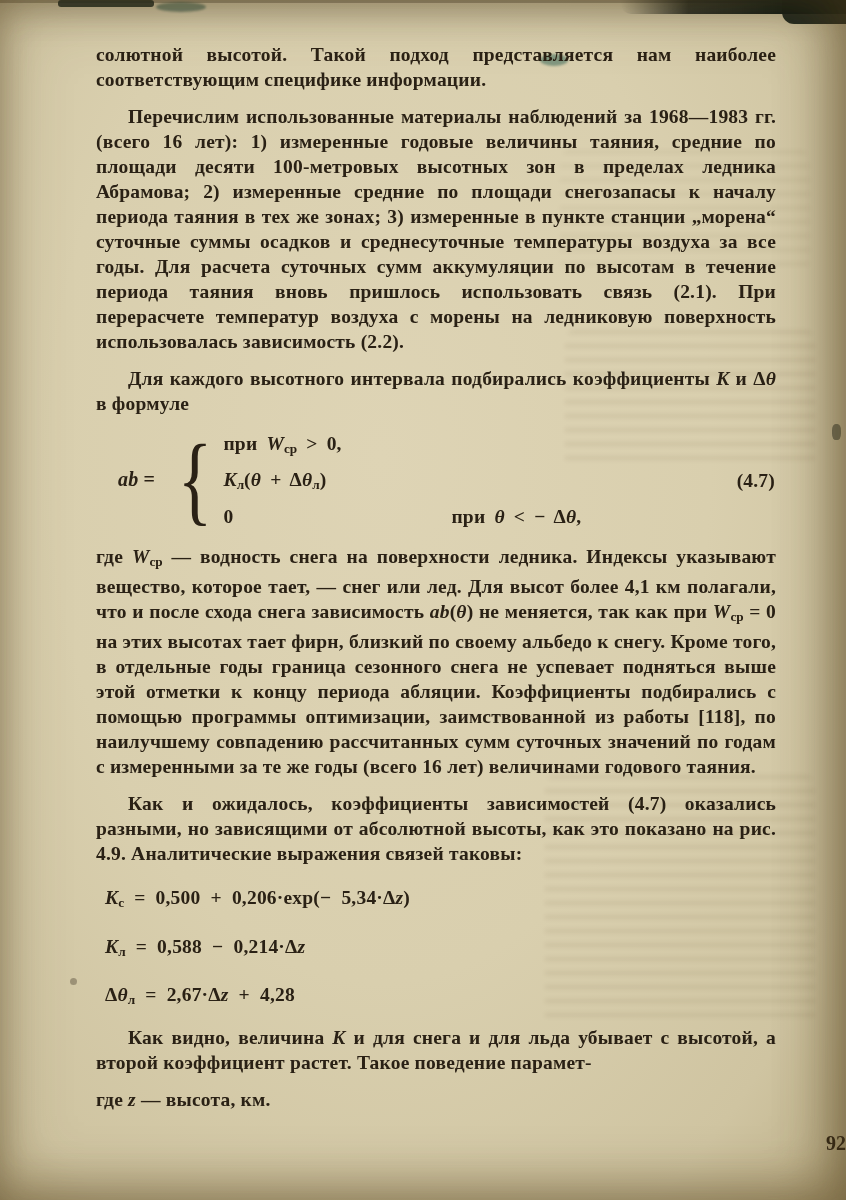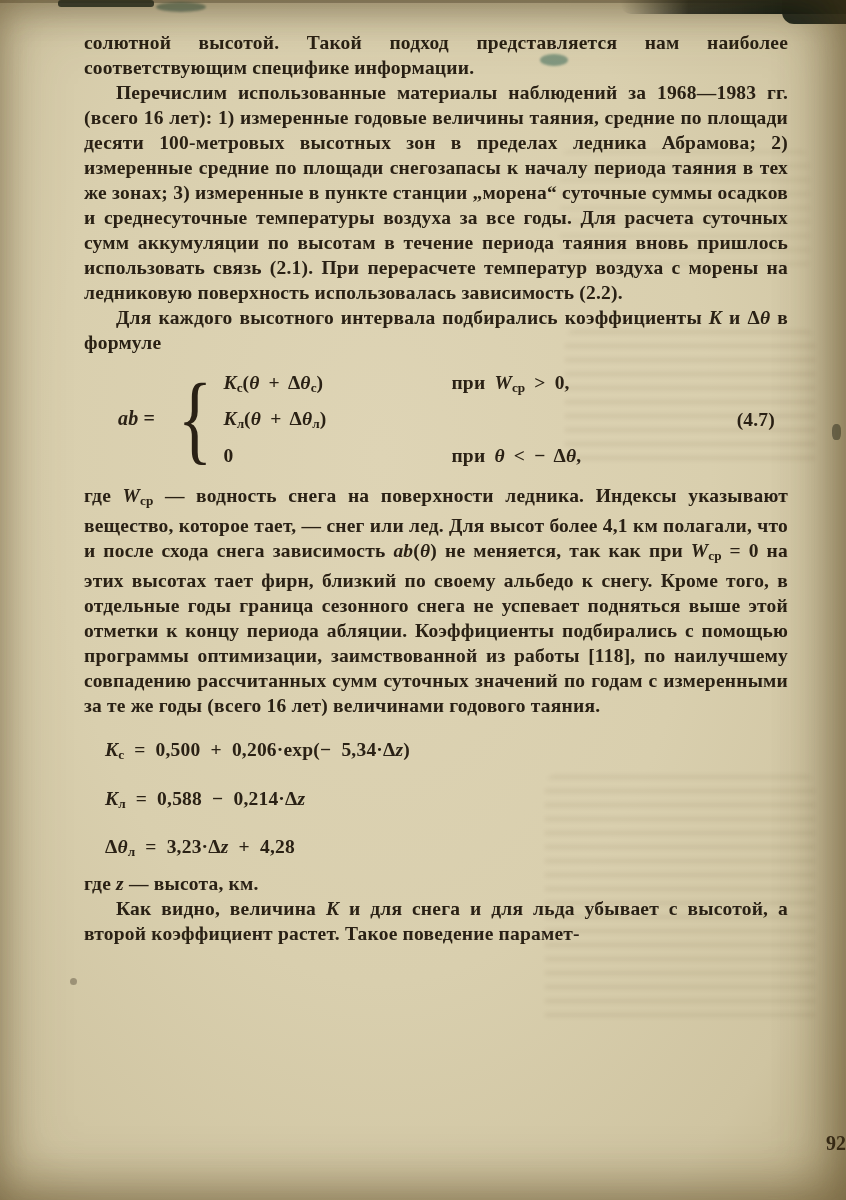--- a/index.html
+++ b/index.html
@@ -20,21 +20,21 @@
       inset -28px 0 45px rgba(80,60,25,.28),
       inset 0 -18px 40px rgba(80,60,25,.22),
       inset 0 14px 28px rgba(60,50,25,.18);
   }
   .content{
     position:absolute;left:84px;top:30px;width:704px;
     font-size:19.5px;font-weight:700;line-height:25px;
     letter-spacing:.2px;
     text-align:justify;
   }
-  p.para{margin:0;}
+  p.para{margin:12px;}
   p.indent{text-indent:32px;}
   .s-i{font-style:italic;}
   .s-sub{font-size:.68em;vertical-align:-.25em;letter-spacing:0;}
 
   .formula{
     position:relative;display:flex;align-items:center;
     margin:12px 0 12px 34px;text-align:left;
   }
   .formula .lhs{margin-right:16px;font-size:20px;}
   .brace{
@@ -103,45 +103,45 @@
 
     <p class="para indent"><span>Перечислим использованные материалы наблюдений за 1968—1983 гг. (всего 16 лет): 1) измеренные годовые величины таяния, средние по площади десяти 100-метровых высотных зон в пределах ледника Абрамова; 2) измеренные средние по площади снегозапасы к началу периода таяния в тех же зонах; 3) измеренные в пункте станции „морена“ суточные суммы осадков и среднесуточные температуры воздуха за все годы. Для расчета суточных сумм аккумуляции по высотам в течение периода таяния вновь пришлось использовать связь (2.1). При перерасчете температур воздуха с морены на ледниковую поверхность использовалась зависимость (2.2).</span></p>
 
     <p class="para indent"><span>Для каждого высотного интервала подбирались коэффициенты </span><span class="s-i">K</span><span> и Δ</span><span class="s-i">θ</span><span> в формуле</span></p>
 
     <div class="formula">
       <span class="lhs"><span class="s-i">ab</span><span> =</span></span>
       <span class="brace">{</span>
       <div class="cases">
         <div class="row">
-          <span class="expr"><span class="s-i">K</span><span class="s-sub">с</span><span>(</span><span class="s-i">θ</span><span> + Δ</span><span class="s-i">θ</span><span class="s-sub">с</span><span>)</span></span>
           <span class="cond"><span>при </span><span class="s-i">W</span><span class="s-sub">ср</span><span> &gt; 0,</span></span>
         </div>
         <div class="row">
           <span class="expr"><span class="s-i">K</span><span class="s-sub">л</span><span>(</span><span class="s-i">θ</span><span> + Δ</span><span class="s-i">θ</span><span class="s-sub">л</span><span>)</span></span>
         </div>
         <div class="row">
           <span class="expr"><span>0</span></span>
           <span class="cond"><span>при </span><span class="s-i">θ</span><span> &lt; − Δ</span><span class="s-i">θ</span><span>,</span></span>
         </div>
       </div>
       <span class="eqnum">(4.7)</span>
     </div>
 
     <p class="para"><span>где </span><span class="s-i">W</span><span class="s-sub">ср</span><span> — водность снега на поверхности ледника. Индексы указывают вещество, которое тает, — снег или лед. Для высот более 4,1 км полагали, что и после схода снега зависимость </span><span class="s-i">ab</span><span>(</span><span class="s-i">θ</span><span>) не меняется, так как при </span><span class="s-i">W</span><span class="s-sub">ср</span><span> = 0 на этих высотах тает фирн, близкий по своему альбедо к снегу. Кроме того, в отдельные годы граница сезонного снега не успевает подняться выше этой отметки к концу периода абляции. Коэффициенты подбирались с помощью программы оптимизации, заимствованной из работы [118], по наилучшему совпадению рассчитанных сумм суточных значений по годам с измеренными за те же годы (всего 16 лет) величинами годового таяния.</span></p>
 
+    <p class="para indent"><span>Как и ожидалось, коэффициенты зависимостей (4.7) оказались разными, но зависящими от абсолютной высоты, как это показано на рис. 4.9. Аналитические выражения связей таковы:</span></p>
 
     <div class="equations">
       <div class="eq"><span class="s-i">K</span><span class="s-sub">с</span><span> = 0,500 + 0,206·exp(− 5,34·Δ</span><span class="s-i">z</span><span>)</span></div>
       <div class="eq"><span class="s-i">K</span><span class="s-sub">л</span><span> = 0,588 − 0,214·Δ</span><span class="s-i">z</span></div>
-      <div class="eq"><span>Δ</span><span class="s-i">θ</span><span class="s-sub">л</span><span> = 3,23·Δ</span><span class="s-i">z</span><span> + 4,28</span></div>
+      <div class="eq"><span>Δ</span><span class="s-i">θ</span><span class="s-sub">л</span><span> = 2,67·Δ</span><span class="s-i">z</span><span> + 4,28</span></div>
     </div>
 
+    <p class="para indent"><span>Как видно, величина </span><span class="s-i">K</span><span> и для снега и для льда убывает с высотой, а второй коэффициент растет. Такое поведение парамет-</span></p>
+
     <p class="para"><span>где </span><span class="s-i">z</span><span> — высота, км.</span></p>
-
-    <p class="para indent"><span>Как видно, величина </span><span class="s-i">K</span><span> и для снега и для льда убывает с высотой, а второй коэффициент растет. Такое поведение парамет-</span></p>
 
   </div>
 
   <div class="pageno">92</div>
 
   <div class="vignette"></div>
 </div>
 
 </body></html>

